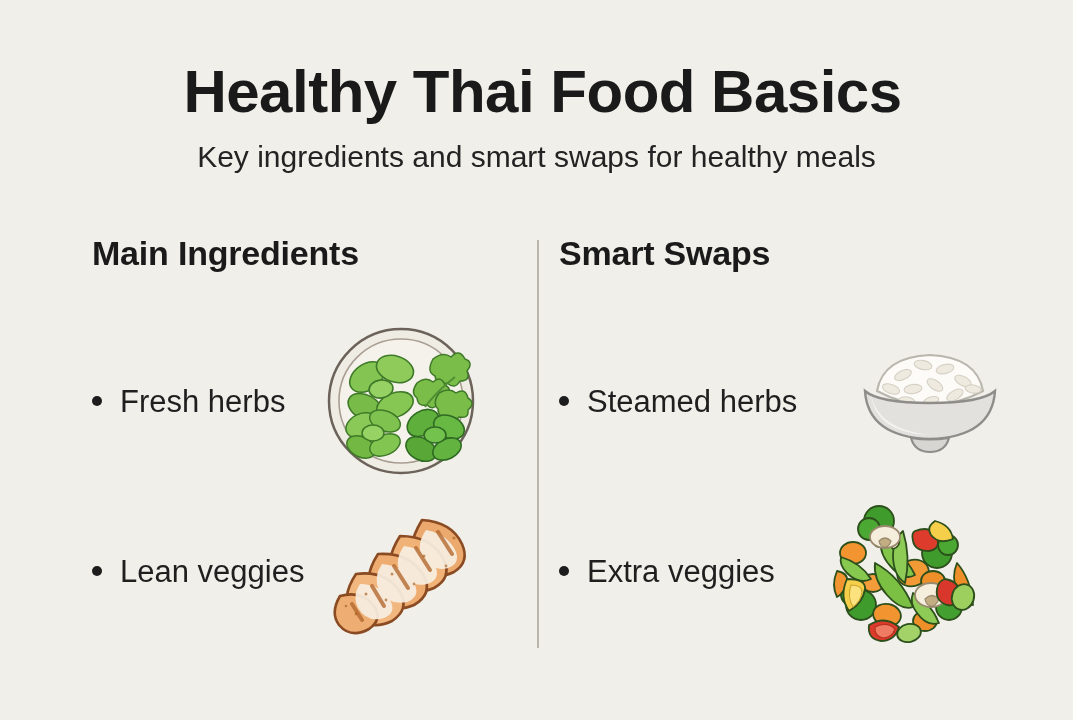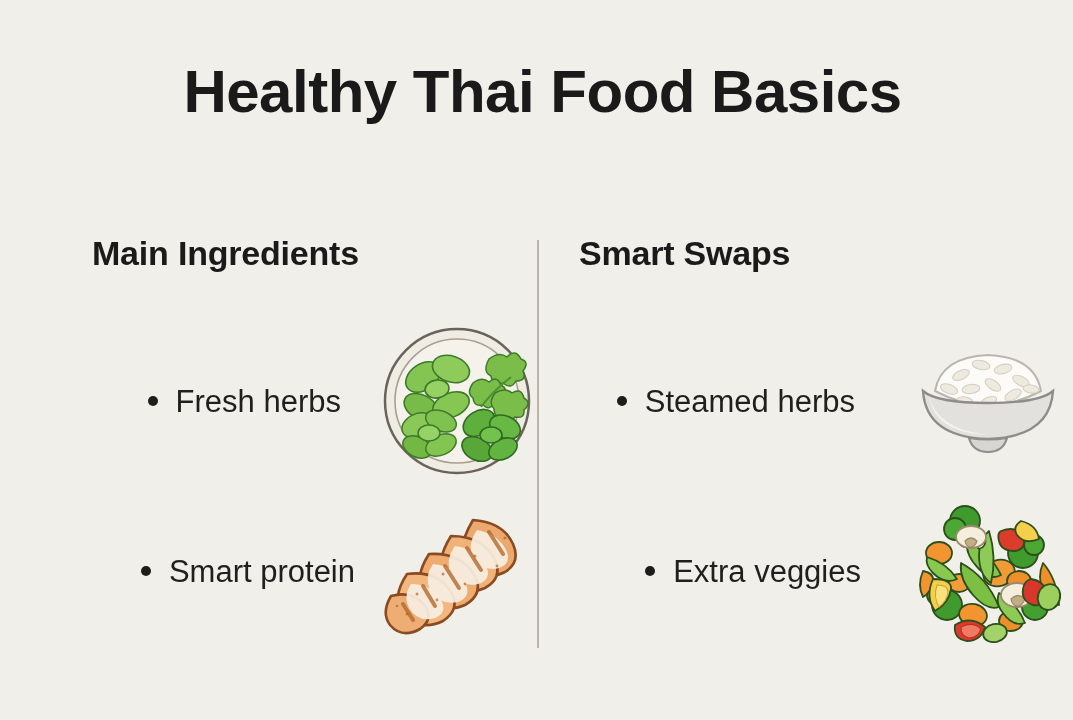--- a/index.html
+++ b/index.html
@@ -53,21 +53,21 @@
     left: 0;
     width: 1073px;
     height: 430px;
     display: flex;
   }
   .column {
     position: relative;
     box-sizing: border-box;
   }
   .column.left  { width: 537px; padding-left: 92px; }
-  .column.right { width: 536px; padding-left: 42px; }
+  .column.right { width: 536px; padding-left: 22px; }
 
   .col-heading {
     font-size: 34px;
     font-weight: 600;
     color: #1a1a1a;
     margin: 0;
     line-height: 1.1;
     letter-spacing: -0.2px;
   }
 
@@ -81,21 +81,20 @@
   }
 
   
   .rows {
     margin-top: 44px;
   }
   .row {
     display: flex;
     align-items: center;
     height: 170px;
-    justify-content: flex-end;
   }
   .row-label {
     display: flex;
     align-items: center;
     flex: 0 0 auto;
   }
   .bullet {
     width: 10px;
     height: 10px;
     border-radius: 50%;
@@ -123,20 +122,21 @@
 
   svg { display: block; overflow: visible; }
 </style>
 </head>
 <body>
 
 <div id="poster">
 
   <div class="header">
     <h1 class="title">Healthy Thai Food Basics</h1>
+    <p class="subtitle">Key ingredients and smart swaps for healthy meals</p>
   </div>
 
   <div class="columns">
 
     <div class="column left">
       <h2 class="col-heading">Main Ingredients</h2>
 
       <div class="rows">
 
         <div class="row">
@@ -180,21 +180,21 @@
                 <ellipse cx="126" cy="128" rx="15" ry="10" transform="rotate(-26 126 128)" fill="#63b340"></ellipse>
                 <ellipse cx="114" cy="114" rx="11" ry="8" fill="#74c24e"></ellipse>
               </g>
             </svg>
           </div>
         </div>
 
         <div class="row">
           <div class="row-label">
             <span class="bullet"></span>
-            <span class="row-text">Smart protein</span>
+            <span class="row-text">Lean veggies</span>
           </div>
           <div class="row-art art-chicken">
             <svg viewBox="0 0 160 150" width="160" height="150">
               <g stroke="#8a4a22" stroke-width="2.6" stroke-linejoin="round">
 
                 <path d="M96 24 q30 2 40 24 q8 18 -8 28 q-20 10 -38 -6 q-12 -16 6 -46 z" fill="#eba96e"></path>
                 <path d="M74 40 q32 0 44 24 q8 18 -10 28 q-22 10 -40 -8 q-11 -17 6 -44 z" fill="#f0b277"></path>
                 <path d="M52 58 q32 -2 46 22 q9 18 -10 29 q-23 10 -41 -9 q-11 -17 5 -42 z" fill="#eeac70"></path>
                 <path d="M30 78 q30 -4 44 18 q10 17 -8 29 q-23 11 -40 -7 q-12 -16 4 -40 z" fill="#f2b77e"></path>
                 <path d="M14 100 q22 -6 34 10 q9 13 -5 23 q-18 10 -30 -4 q-9 -12 1 -29 z" fill="#eeae73"></path>

